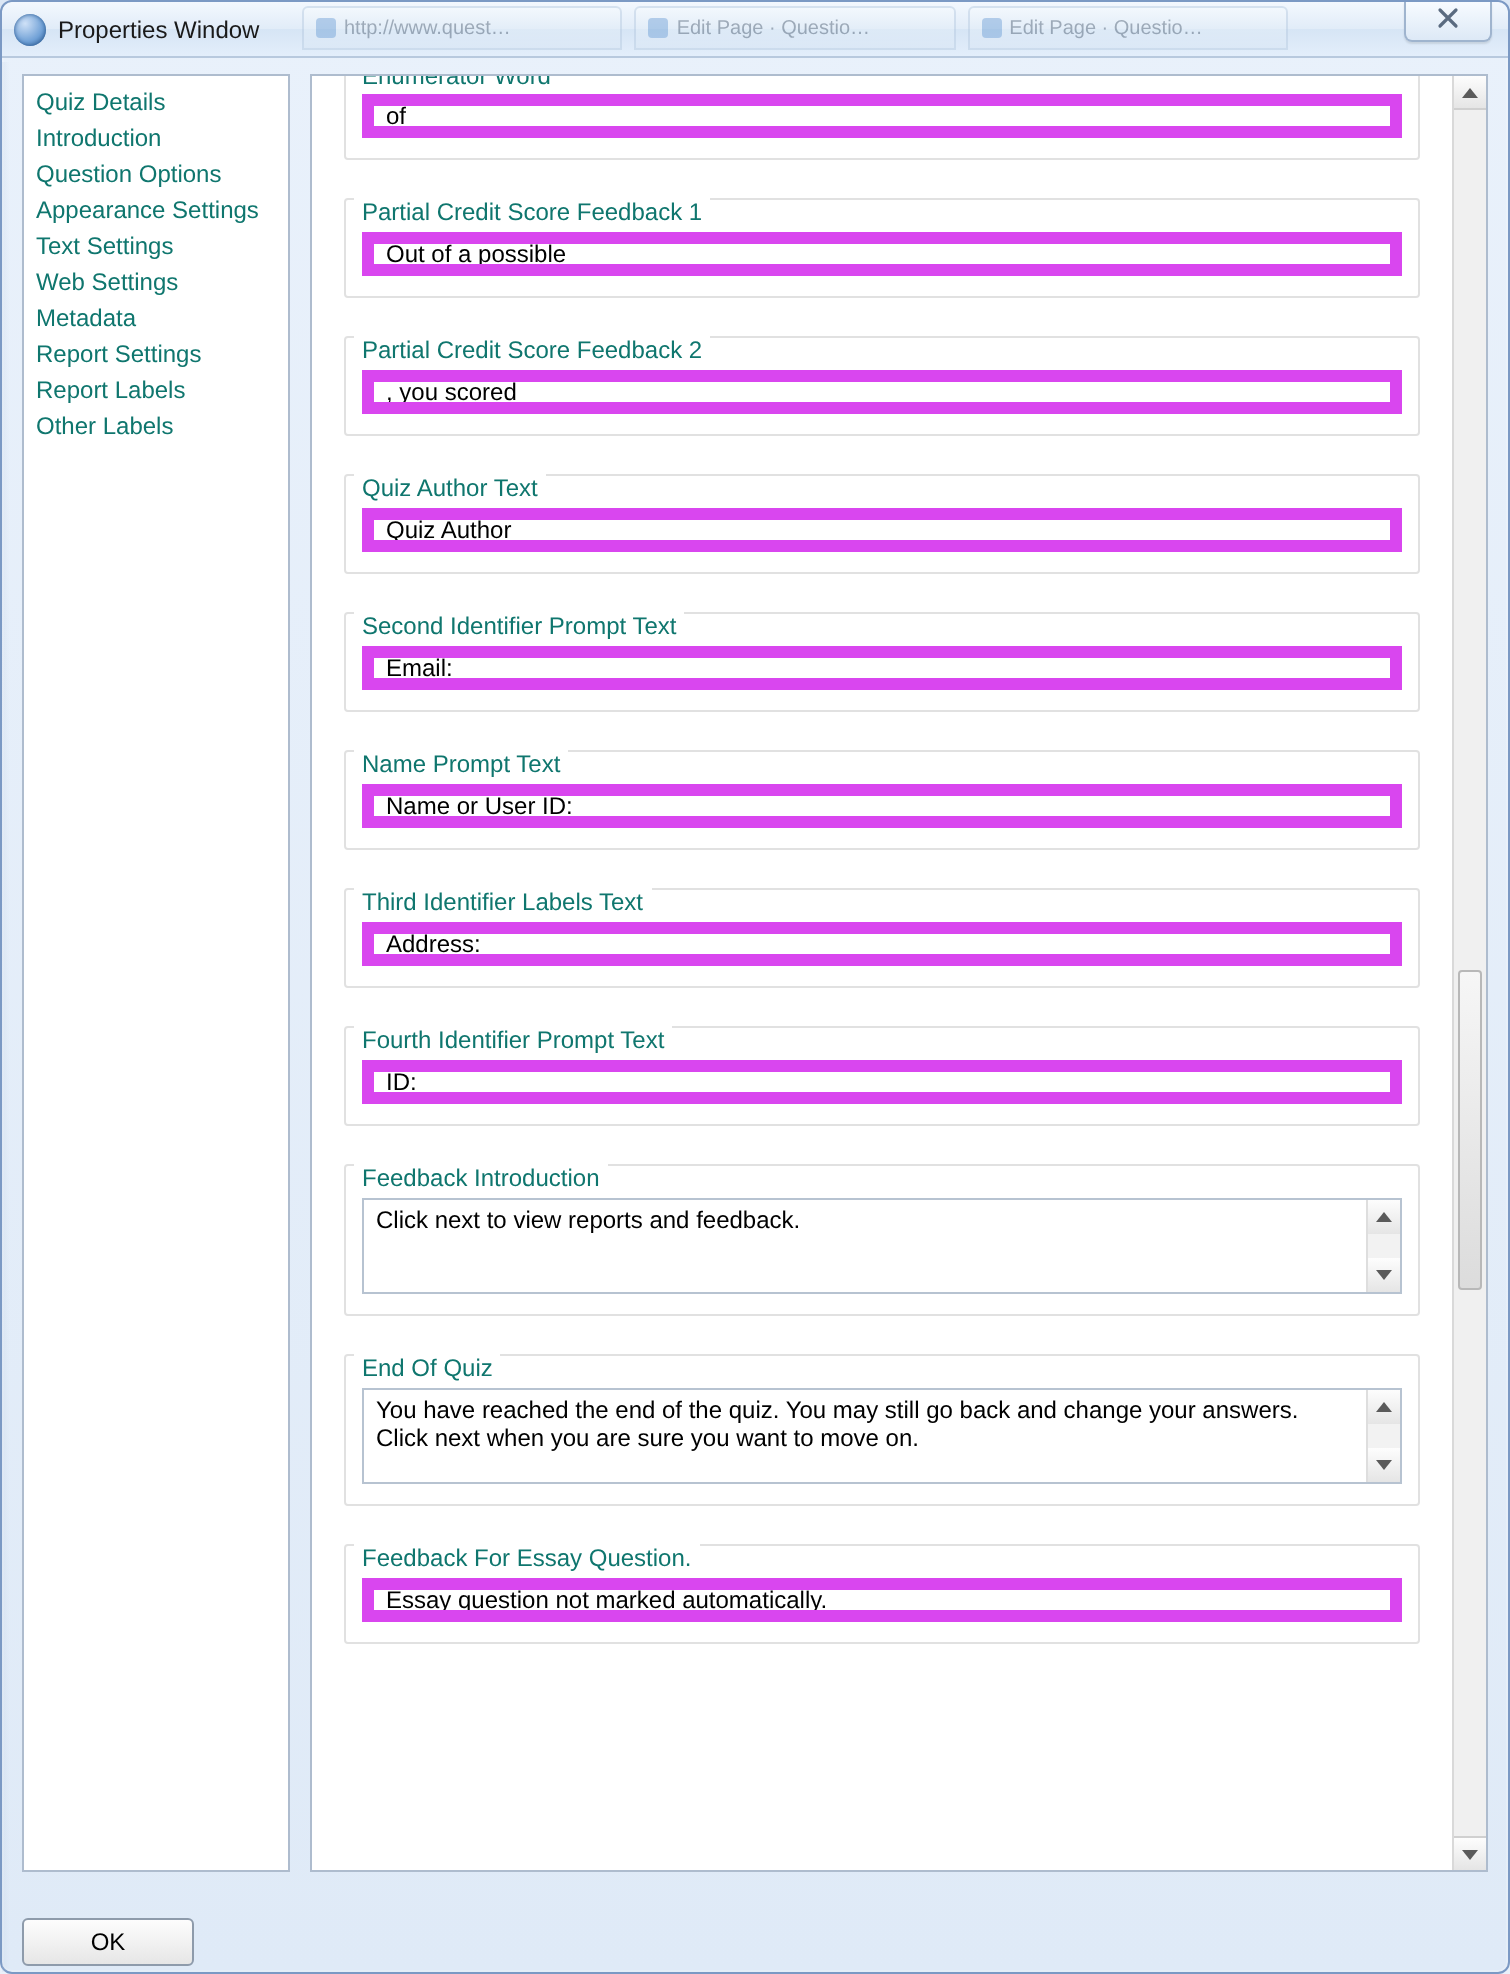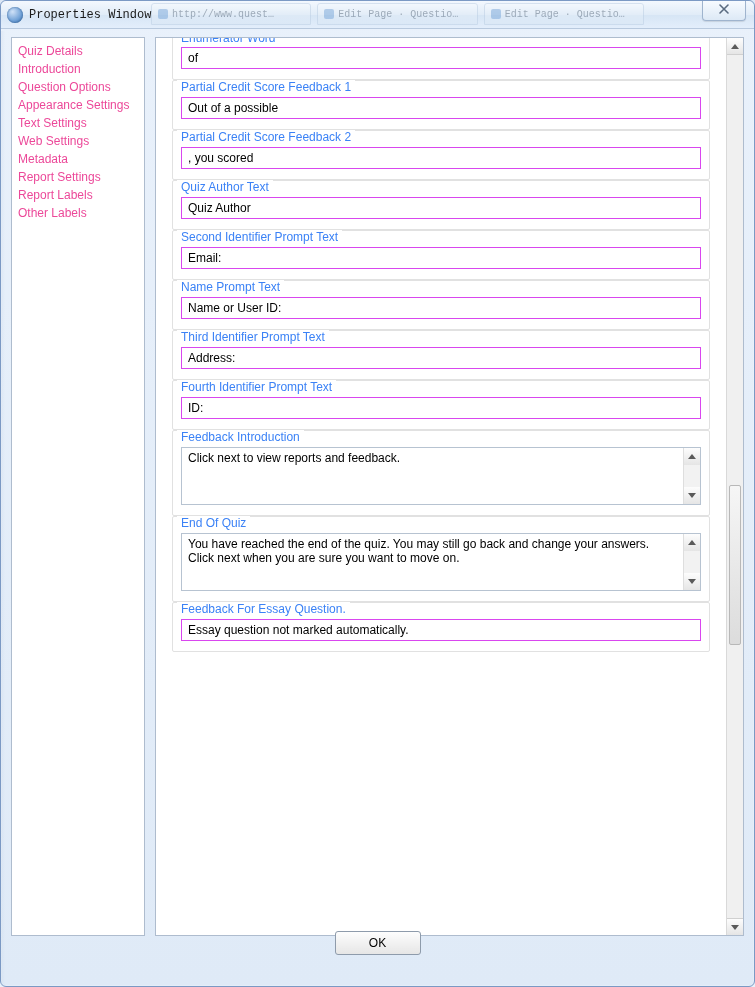--- a/index.html
+++ b/index.html
@@ -23,21 +23,20 @@
   }
   .titlebar {
     height: 28px;
     display: flex;
     align-items: center;
     padding: 0 6px;
     background: linear-gradient(to bottom, #f3f8fe 0%, #e1ecf8 50%, #d6e5f5 51%, #e3eefb 100%);
     border-bottom: 1px solid #b8c9de;
     border-radius: 6px 6px 0 0;
     position: relative;
-    font-family: Liberation Mono, monospace;
   }
   .titlebar .app-icon {
     width: 16px; height: 16px; margin-right: 6px;
     border-radius: 50%;
     background: radial-gradient(circle at 35% 30%, #cfe1f7 0%, #6fa0d6 60%, #2c5c93 100%);
     box-shadow: inset 0 0 2px #2c5c93;
   }
   .titlebar .title { color: #1a1a1a; font-size: 12px; }
   .titlebar .bg-tabs {
     position: absolute;
@@ -78,21 +77,21 @@
   }
   .sidebar {
     width: 134px;
     background: #fff;
     border: 1px solid #aebcce;
     padding: 4px 0;
     overflow: hidden;
   }
   .sidebar-item {
     padding: 1px 6px;
-    color: #ec4899;
+    color: #0f766e;
     font-size: 12px;
     line-height: 16px;
     cursor: pointer;
     white-space: nowrap;
   }
   .main-wrap {
     flex: 1 1 auto;
     background: #fff;
     border: 1px solid #aebcce;
     position: relative;
@@ -121,54 +120,54 @@
   .vscrollbar .arrow:last-child { border-top:1px solid #d0d0d0; border-bottom:none;}
   .vscrollbar .track { flex:1; position:relative; }
   .vscrollbar .thumb {
     position:absolute; left:2px; right:2px;
     background: linear-gradient(#f6f6f6,#dcdcdc);
     border:1px solid #b8b8b8; border-radius:2px;
     cursor: pointer;
   }
   .vscrollbar .thumb.t1 { top: 430px; height: 160px; }
   .field-block {
-    margin-top: 0;
+    margin-top: 19px;
     border: 1px solid #e1e1e1;
     border-radius: 2px;
     padding: 0 8px 10px 8px;
   }
   .field-block.first { margin-top: -8px; }
   .field-label {
     position: relative;
     top: -1px;
     display: inline-block;
     background: #fff;
     padding: 0 4px;
     margin-left: -4px;
-    color: #3b82f6;
+    color: #0f766e;
     font-size: 12px;
   }
   .field-block.first .field-label { top: 0; }
   .text-input {
     width: 100%;
     height: 22px;
-    border: 1px solid #d946ef;
+    border: 6px solid #d946ef;
     padding: 2px 6px;
     font-family: inherit;
     font-size: 12px;
     color: #000;
     background: #fff;
     margin-top: 2px;
   }
   .text-area-wrap {
     position: relative;
     border: 1px solid #b7c3d1;
     background: #fff;
     margin-top: 2px;
-    height: 58px;
+    height: 48px;
     display: flex;
   }
   .text-area {
     flex: 1;
     border: none;
     resize: none;
     padding: 3px 6px;
     font-family: inherit;
     font-size: 12px;
     overflow: hidden;
@@ -180,23 +179,23 @@
     display:flex;flex-direction:column;justify-content:space-between;
   }
   .ta-scroll .sa {
     height: 17px;
     background: linear-gradient(#fdfdfd,#e5e5e5);
     display:flex;align-items:center;justify-content:center;
     cursor: pointer;
   }
   .footer {
     position: absolute;
-    left: 10px; right: 10px; bottom: 28px;
+    left: 10px; right: 10px; bottom: 0;
     height: 30px;
-    display: flex; justify-content: center; align-items: center;
+    display: flex; justify-content: flex-start; align-items: center;
   }
   .ok-btn {
     width: 86px; height: 24px;
     background: linear-gradient(to bottom,#fdfdfd,#e6e6e6);
     border: 1px solid #8e9bab;
     border-radius: 3px;
     font-family: inherit; font-size: 12px;
     cursor: pointer;
   }
   .tri { width:0;height:0;border-left:4px solid transparent;border-right:4px solid transparent; }
@@ -281,21 +280,21 @@
           <span class="field-label">Second Identifier Prompt Text</span>
           <input class="text-input" value="Email:" style="">
         </div>
 
         <div class="field-block">
           <span class="field-label">Name Prompt Text</span>
           <input class="text-input" value="Name or User ID:" style="">
         </div>
 
         <div class="field-block">
-          <span class="field-label">Third Identifier Prompt Text</span>
+          <span class="field-label">Third Identifier Labels Text</span>
           <input class="text-input" value="Address:" style="">
         </div>
 
         <div class="field-block">
           <span class="field-label">Fourth Identifier Prompt Text</span>
           <input class="text-input" value="ID:" style="">
         </div>
 
 
         <div class="field-block">

